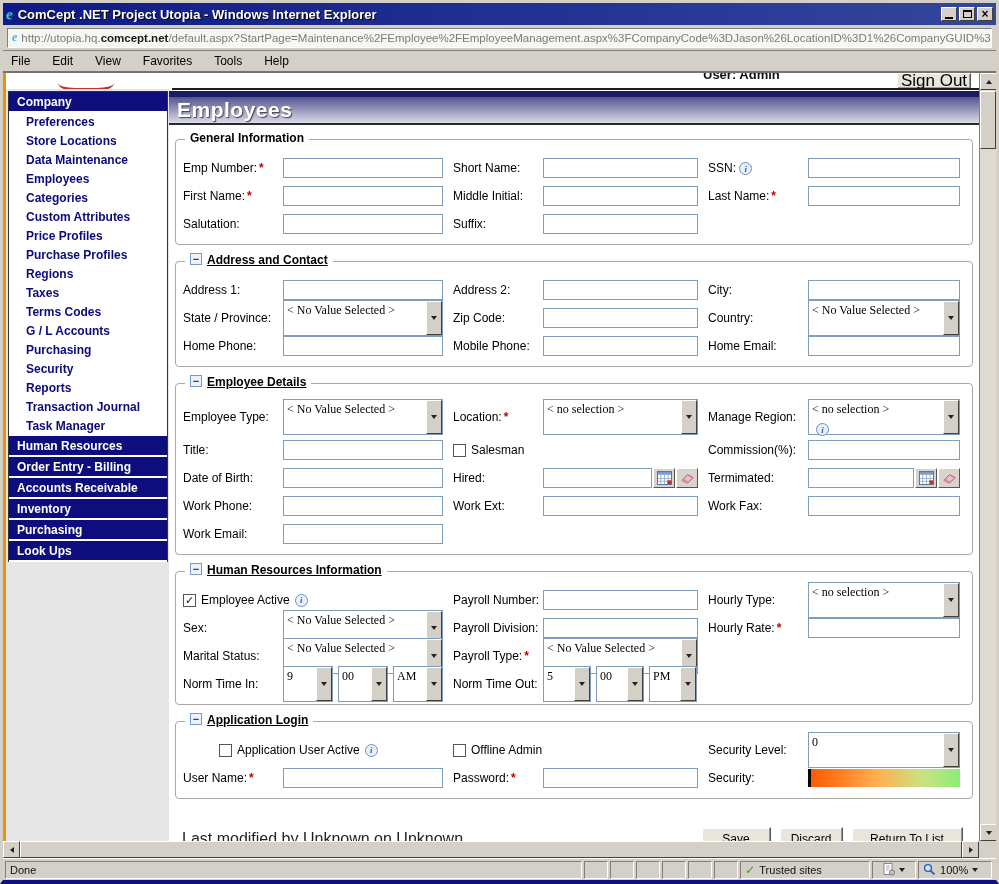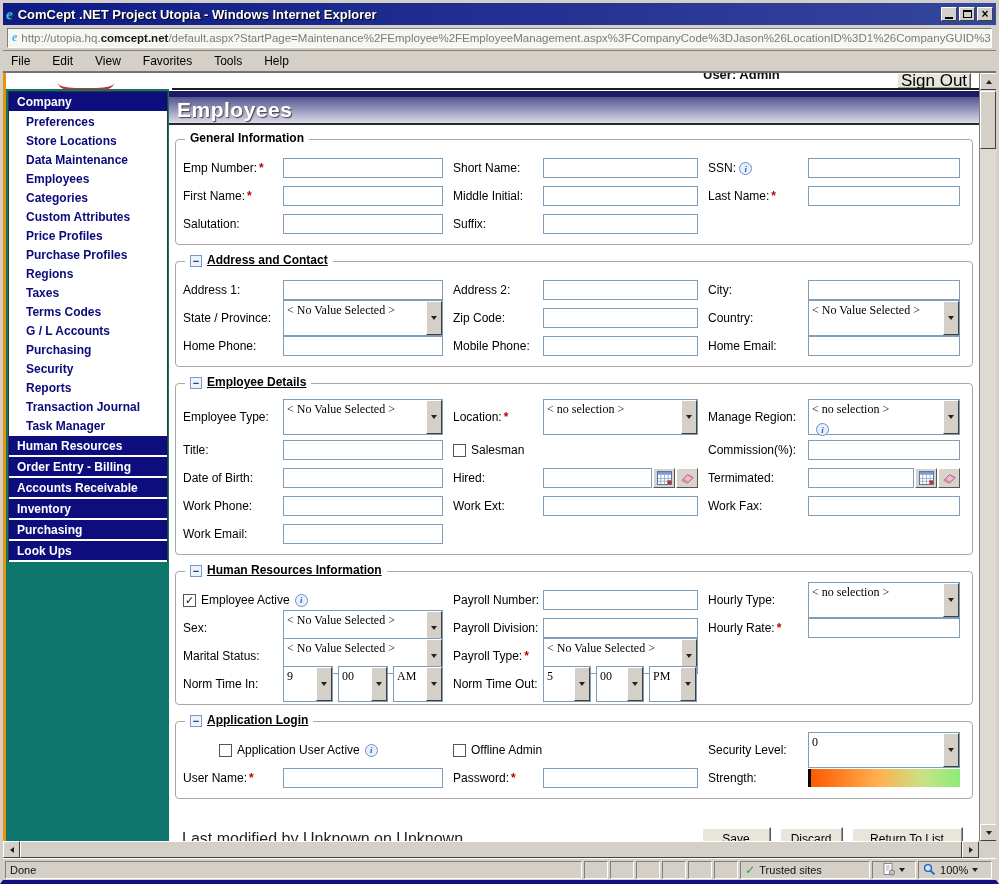--- a/index.html
+++ b/index.html
@@ -23,42 +23,42 @@
   .urlbox { flex:1; height:20px; background:#f6f6f2; border:1px solid; border-color:#808080 #fff #fff #808080; display:flex; align-items:center; padding:0 4px; white-space:nowrap; overflow:hidden; }
   .urlbox .e2 { color:#49b6f0; font:bold italic 12px "Liberation Serif",serif; margin-right:4px; }
   .u1 { color:#7a7a7a; font-size:11.5px; }
   .u2 { color:#1a1a1a; font-size:11.5px; font-weight:bold; }
 
   
   .menubar { height:22px; background:#d4d0c8; border-bottom:2px solid #737373; display:flex; align-items:center; padding-left:8px; gap:22px; flex:0 0 auto; }
   .menu { font-size:12px; color:#000; cursor:default; }
 
   
-  .viewport { flex:1; background:#0f766e; position:relative; display:flex; overflow:hidden; }
+  .viewport { flex:1; background:#e5e5e5; position:relative; display:flex; overflow:hidden; }
   .accent { position:absolute; left:0; top:0; bottom:0; width:3px; background:#e8930c; }
 
   .topstrip { position:absolute; left:3px; right:17px; top:0; height:16px; overflow:hidden; z-index:5; background:#fff; }
   .logo-frag { position:absolute; left:52px; top:2px; width:56px; height:16px; border-bottom:3px solid #c93030; border-radius:50% / 80%; }
   .user { position:absolute; left:697px; top:-6px; font-weight:bold; font-size:13px; color:#111; }
   .signout { position:absolute; right:8px; top:0; width:74px; height:16px; background:#e7e5dc; border:1px solid; border-color:#fff #555 #555 #fff; box-shadow:inset -1px -1px 0 #9a9a9a; font-size:17px; line-height:12px; }
   .mainline { position:absolute; left:169px; right:17px; top:15px; height:2px; background:#1d1d1d; z-index:6; }
 
   
   .sidewrap { width:166px; padding:18px 0 0 5px; flex:0 0 auto; }
   .sidebar { width:160px; border:1px solid #333; border-bottom:none; }
   .snav-h { background:#0d0d7e; color:#fff; font-weight:bold; font-size:12px; height:21px; line-height:21px; padding-left:8px; border-bottom:2px solid #fff; cursor:default; }
   .snav-i { background:#fff; color:#0a0a7a; font-weight:bold; font-size:12px; height:19px; line-height:19px; padding-left:17px; cursor:default; }
 
   
   .main { flex:1; padding-top:18px; position:relative; overflow:hidden; background:#fff; }
   .banner { height:34px; background:linear-gradient(#54548f,#dcdce9); border-top:6px solid #1b1b66; border-bottom:2px solid #2a2a2a; display:flex; align-items:center; }
   .banner span { color:#fff; font-weight:bold; font-size:21px; padding-left:8px; text-shadow:1px 1px 1px #444; letter-spacing:.5px; }
 
   .fs { position:relative; border:1px solid #a8a8a8; border-radius:4px; margin:14px 6px 16px; padding:14px 0 6px; }
-  .lg { position:absolute; top:-9px; left:9px; background:#fff; padding:0 5px; display:flex; align-items:flex-end; gap:5px; font-weight:bold; font-size:12px; }
+  .lg { position:absolute; top:-9px; left:9px; background:#fff; padding:0 5px; display:flex; align-items:flex-start; gap:5px; font-weight:bold; font-size:12px; }
   .lg .ul { text-decoration:underline; }
   .colbox { width:12px; height:12px; border:1px solid #7a9ac8; background:#eef3fb; color:#1a3a8c; font-size:11px; line-height:10px; text-align:center; cursor:default; }
 
   .frow { display:flex; align-items:center; height:28px; padding-left:7px; font-size:12px; position:relative; }
   .h38 { height:38px; }
   .lbl { color:#000; white-space:nowrap; }
   .l1 { width:100px; } .f1 { width:160px; } .sp1 { width:10px; }
   .l2 { width:90px; }  .f2 { width:155px; } .sp2 { width:10px; }
   .l3 { width:100px; } .f3 { width:152px; }
   .req { color:#c00000; font-weight:bold; margin-left:2px; }
@@ -519,21 +519,21 @@
               </span>
             </span>
         </div>
         <div class="frow">
           <span class="lbl l1"><span>User Name:</span><span class="req">*</span></span>
           <span class="f1"><input class="txt" style=""></span>
             <span class="sp1"></span>
           <span class="lbl l2"><span>Password:</span><span class="req">*</span></span>
           <span class="f2"><input class="txt" style=""></span>
             <span class="sp2"></span>
-          <span class="lbl l3">Strength:</span>
+          <span class="lbl l3">Security:</span>
           <span class="f3">
               <span class="strength"></span>
             </span>
         </div>
       </div>
 
       <div class="footer">
         <span class="lastmod">Last modified by Unknown on  Unknown</span>
         <button class="pbtn w70">Save</button>
         <button class="pbtn w64">Discard</button>

